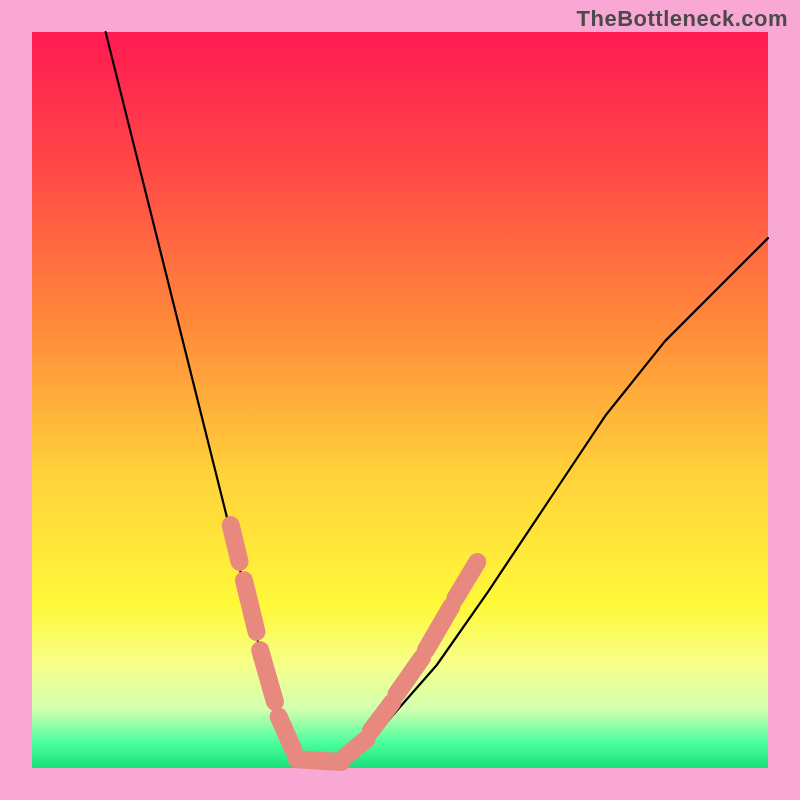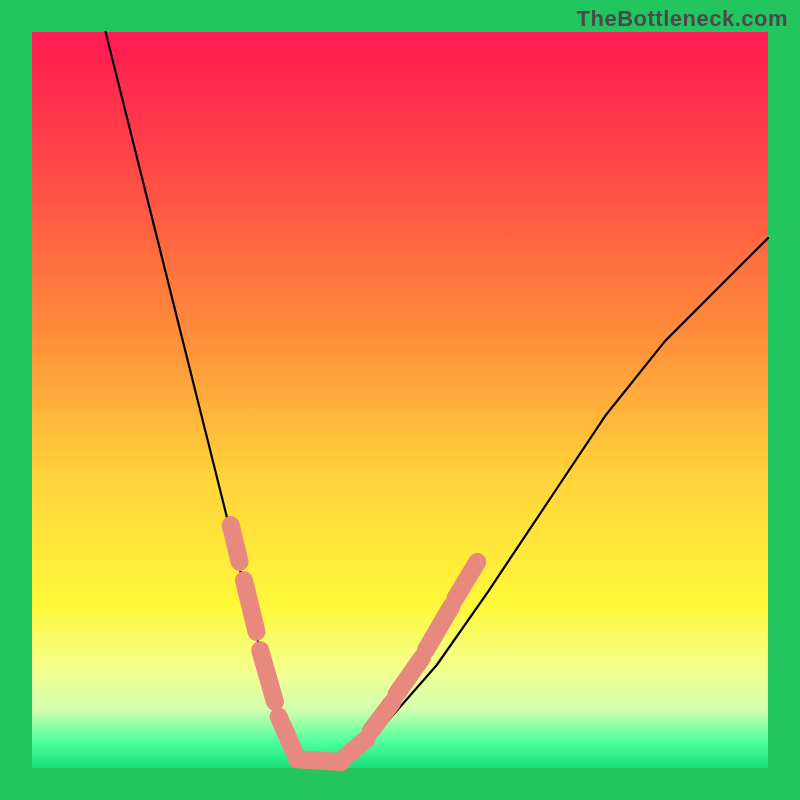--- a/index.html
+++ b/index.html
@@ -8,21 +8,21 @@
     width: 800px;
     height: 800px;
     background: #000;
     font-family: Arial, Helvetica, sans-serif;
     overflow: hidden;
   }
   .frame {
     position: relative;
     width: 800px;
     height: 800px;
-    background: #22c55e;
+    background: #f9a8d4;
   }
   .watermark {
     position: absolute;
     top: 6px;
     right: 12px;
     color: #4a4a4a;
     font-size: 22px;
     font-weight: 600;
     letter-spacing: 0.5px;
     z-index: 5;

